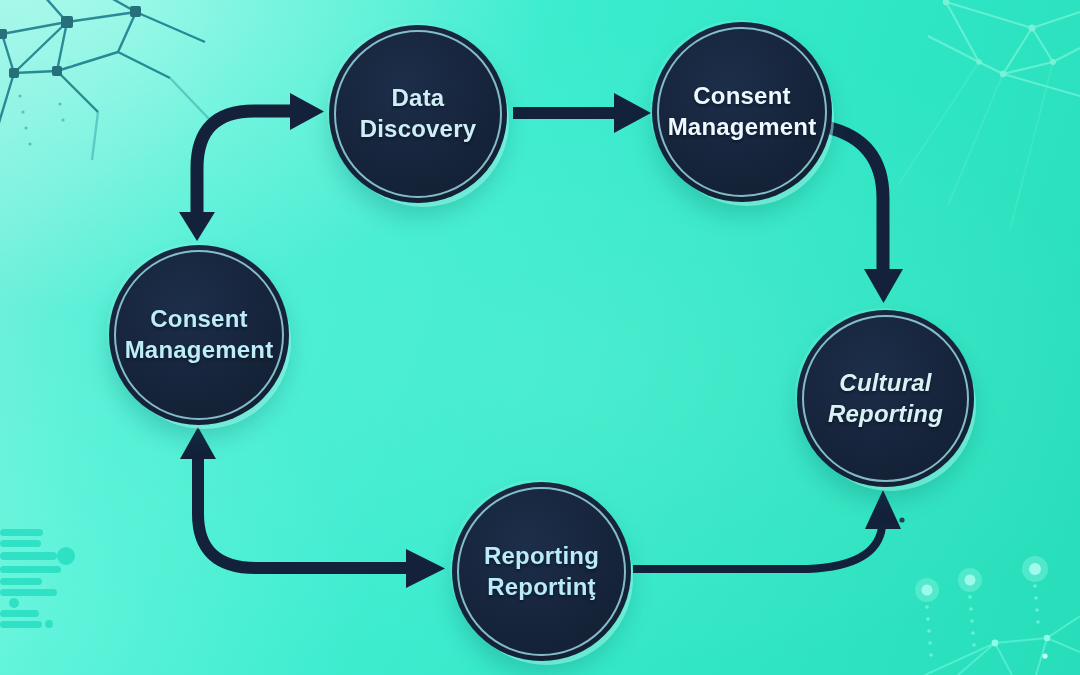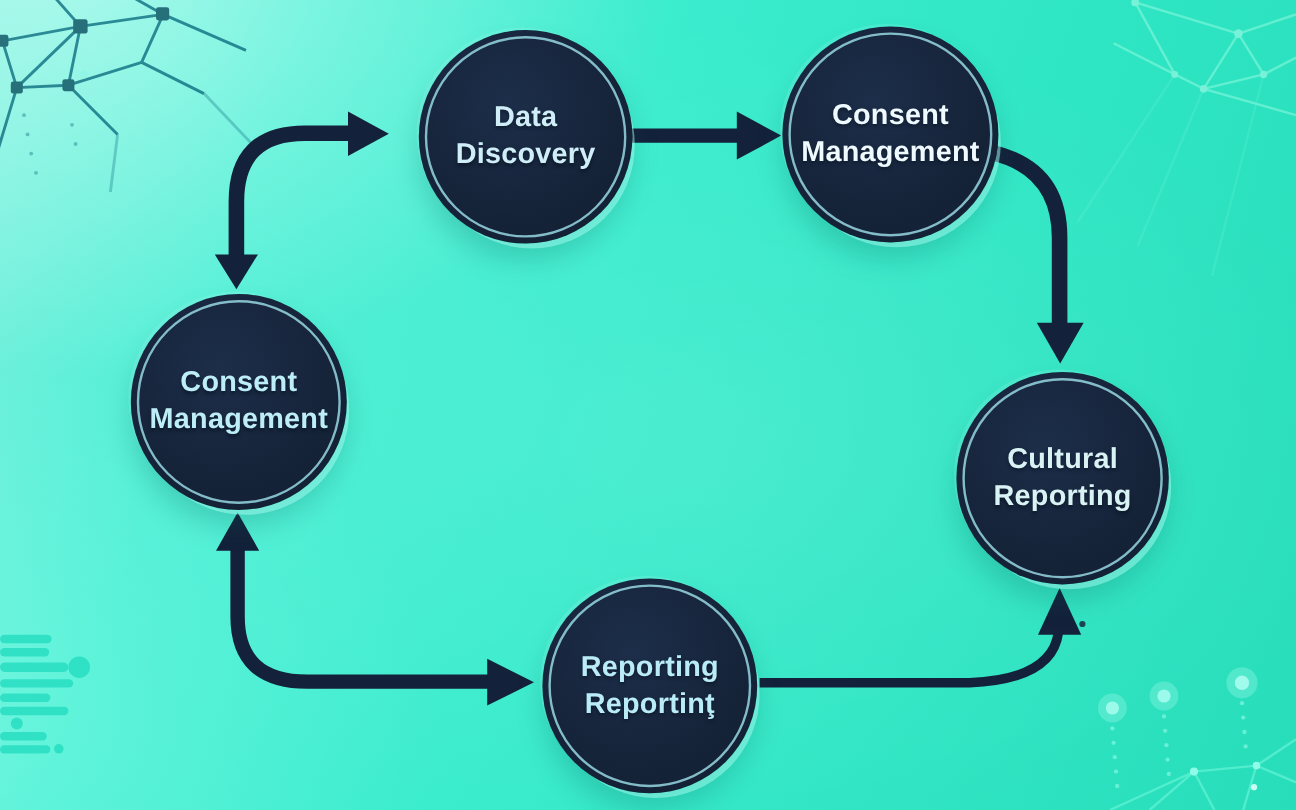--- a/index.html
+++ b/index.html
@@ -26,29 +26,29 @@
   }
   .node::after{
     content:"";position:absolute;inset:5px;border-radius:50%;
     border:2px solid rgba(163,232,241,.78);
   }
   .node-label{
     white-space:pre-line;font-weight:700;line-height:1.28;letter-spacing:.2px;
     text-shadow:0 2px 3px rgba(4,14,28,.55);
     position:relative;z-index:1;
   }
-  .n1{left:349px;top:25px;width:178px;height:178px;}
+  .n1{left:329px;top:25px;width:178px;height:178px;}
   .n2{left:652px;top:22px;width:180px;height:180px;}
   .n3{left:109px;top:245px;width:180px;height:180px;}
   .n4{left:797px;top:310px;width:177px;height:177px;}
   .n5{left:452px;top:482px;width:179px;height:179px;}
   .n1 .node-label{color:#cfeef8;font-size:24px;}
   .n2 .node-label{color:#eefaff;font-size:24px;}
   .n3 .node-label{color:#bdedf7;font-size:24px;}
-  .n4 .node-label{color:#d9f3f5;font-size:24px;}
+  .n4 .node-label{color:#d9f3f5;font-size:24px;font-style:italic;}
   .n5 .node-label{color:#b9ecf6;font-size:24px;}
   .arrow-line{fill:none;stroke:#13213a;}
   .arrow-head{fill:#13213a;stroke:none;}
 </style>
 </head>
 <body>
 
 <div class="stage">
   <div class="bg"></div>
 

